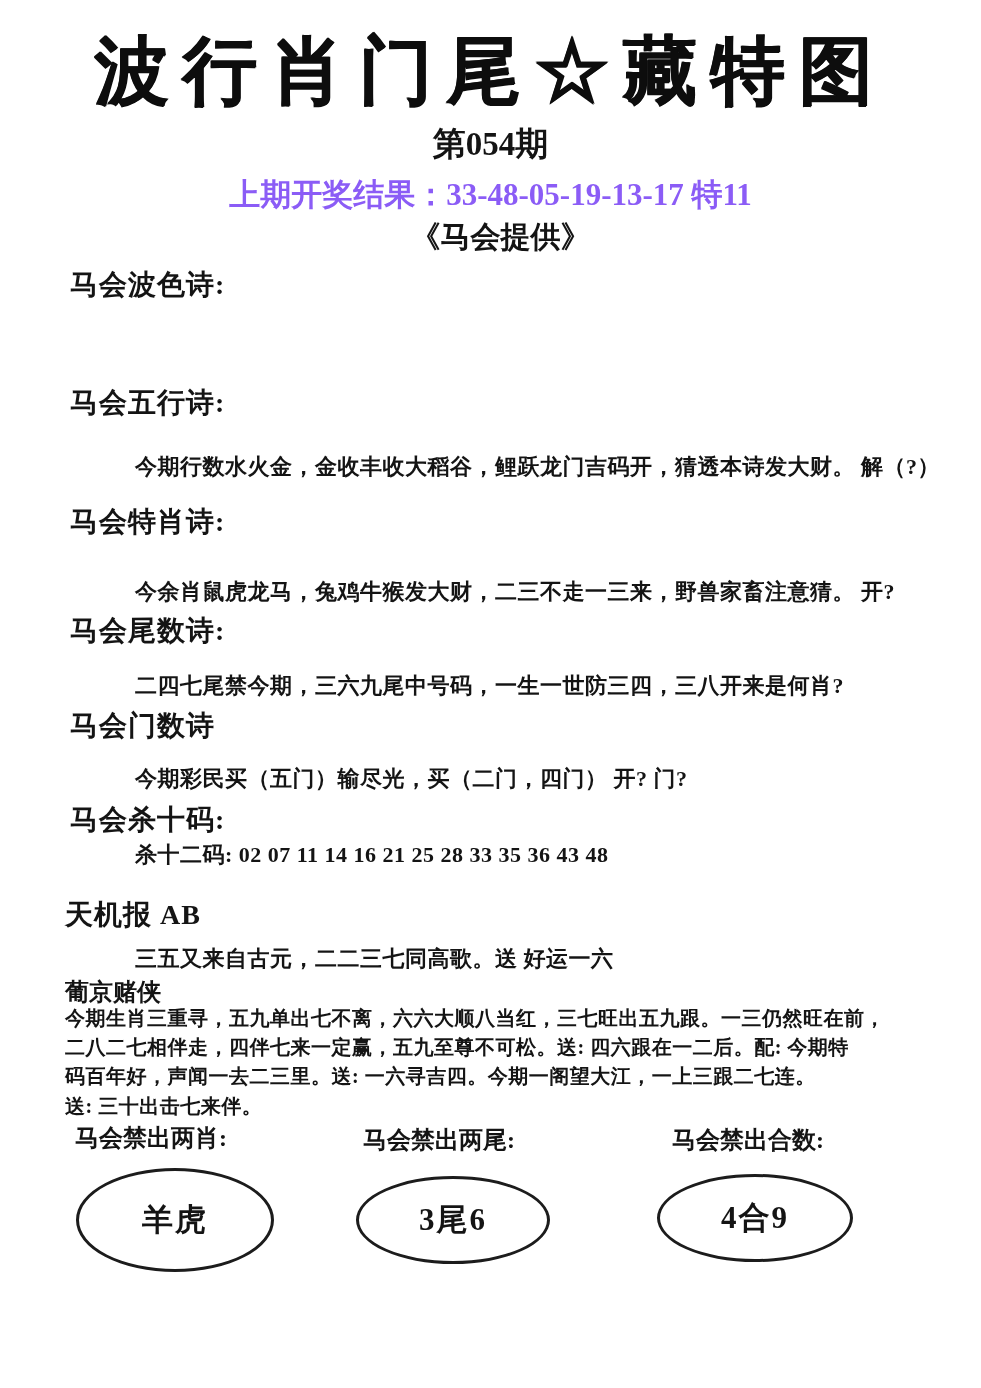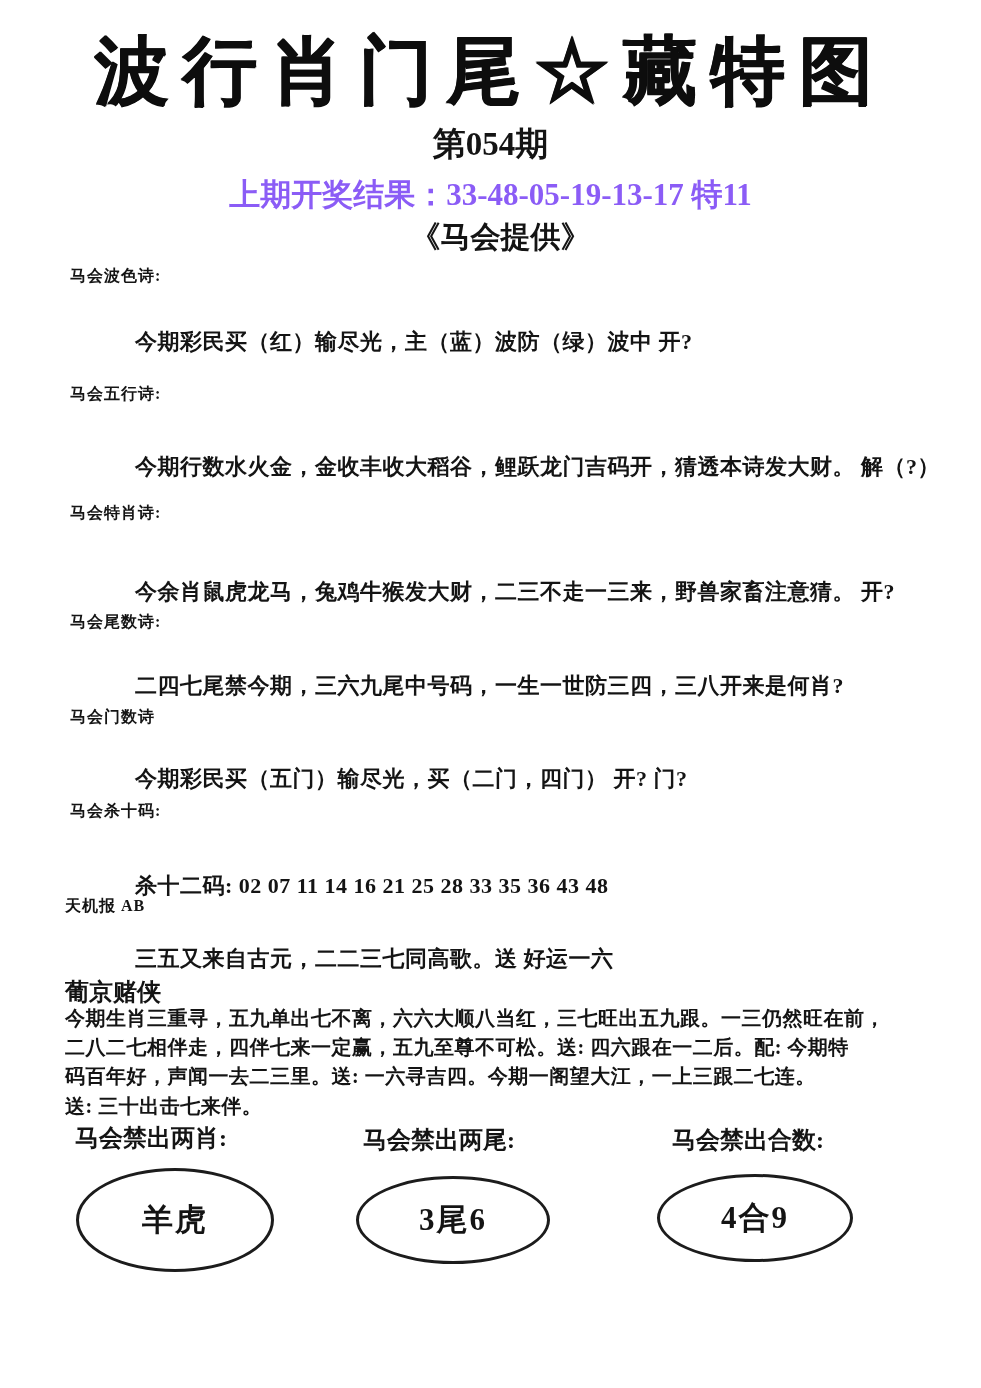--- a/index.html
+++ b/index.html
@@ -33,21 +33,21 @@
     font-weight:700;
   }
   .provider{
     top:217px;
     font-size:30px;
     font-weight:600;
     padding-left:20px;
   }
   .sec-label{
     left:70px;
-    font-size:16px;
+    font-size:28px;
     font-weight:700;
     letter-spacing:1px;
   }
   .sec-content{
     left:135px;
     font-size:22px;
     font-weight:700;
     letter-spacing:0.5px;
   }
   .para-label{
@@ -83,36 +83,35 @@
 <body>
 
 <div class="page">
 
   <div class="abs center title">波行肖门尾☆藏特图</div>
   <div class="abs center issue">第054期</div>
   <div class="abs center result" id="last-result" style="color: #8b5cf6;">上期开奖结果：33-48-05-19-13-17 特11</div>
   <div class="abs center provider">《马会提供》</div>
 
   <div class="abs sec-label" style="top:266px">马会波色诗:</div>
-  <div class="abs sec-content" style="top:327px">今期彩民买（红）输尽光，主（蓝）波防（绿）波中 开?</div>
 
   <div class="abs sec-label" style="top:384px">马会五行诗:</div>
   <div class="abs sec-content" style="top:452px">今期行数水火金，金收丰收大稻谷，鲤跃龙门吉码开，猜透本诗发大财。 解（?）</div>
 
   <div class="abs sec-label" style="top:503px">马会特肖诗:</div>
   <div class="abs sec-content" style="top:577px">今余肖鼠虎龙马，兔鸡牛猴发大财，二三不走一三来，野兽家畜注意猜。 开?</div>
 
   <div class="abs sec-label" style="top:612px">马会尾数诗:</div>
   <div class="abs sec-content" style="top:671px">二四七尾禁今期，三六九尾中号码，一生一世防三四，三八开来是何肖?</div>
 
   <div class="abs sec-label" style="top:707px">马会门数诗</div>
   <div class="abs sec-content" style="top:764px">今期彩民买（五门）输尽光，买（二门，四门） 开? 门?</div>
 
   <div class="abs sec-label" style="top:801px">马会杀十码:</div>
-  <div class="abs sec-content" style="top:871px">杀十二码: 02 07 11 14 16 21 25 28 33 35 36 43 48</div>
+  <div class="abs sec-content" style="top:840px">杀十二码: 02 07 11 14 16 21 25 28 33 35 36 43 48</div>
 
   <div class="abs sec-label" style="top:896px;left:65px">天机报 AB</div>
   <div class="abs sec-content" style="top:944px">三五又来自古元，二二三七同高歌。送 好运一六</div>
 
   <div class="abs para-label" style="top:976px">葡京赌侠</div>
   <div class="abs para-line" style="top:1005px">今期生肖三重寻，五九单出七不离，六六大顺八当红，三七旺出五九跟。一三仍然旺在前，</div>
   <div class="abs para-line" style="top:1063px">码百年好，声闻一去二三里。送: 一六寻吉四。今期一阁望大江，一上三跟二七连。</div>
   <div class="abs para-line" style="top:1034px">二八二七相伴走，四伴七来一定赢，五九至尊不可松。送: 四六跟在一二后。配: 今期特</div>
   <div class="abs para-line" style="top:1093px">送: 三十出击七来伴。</div>
 

